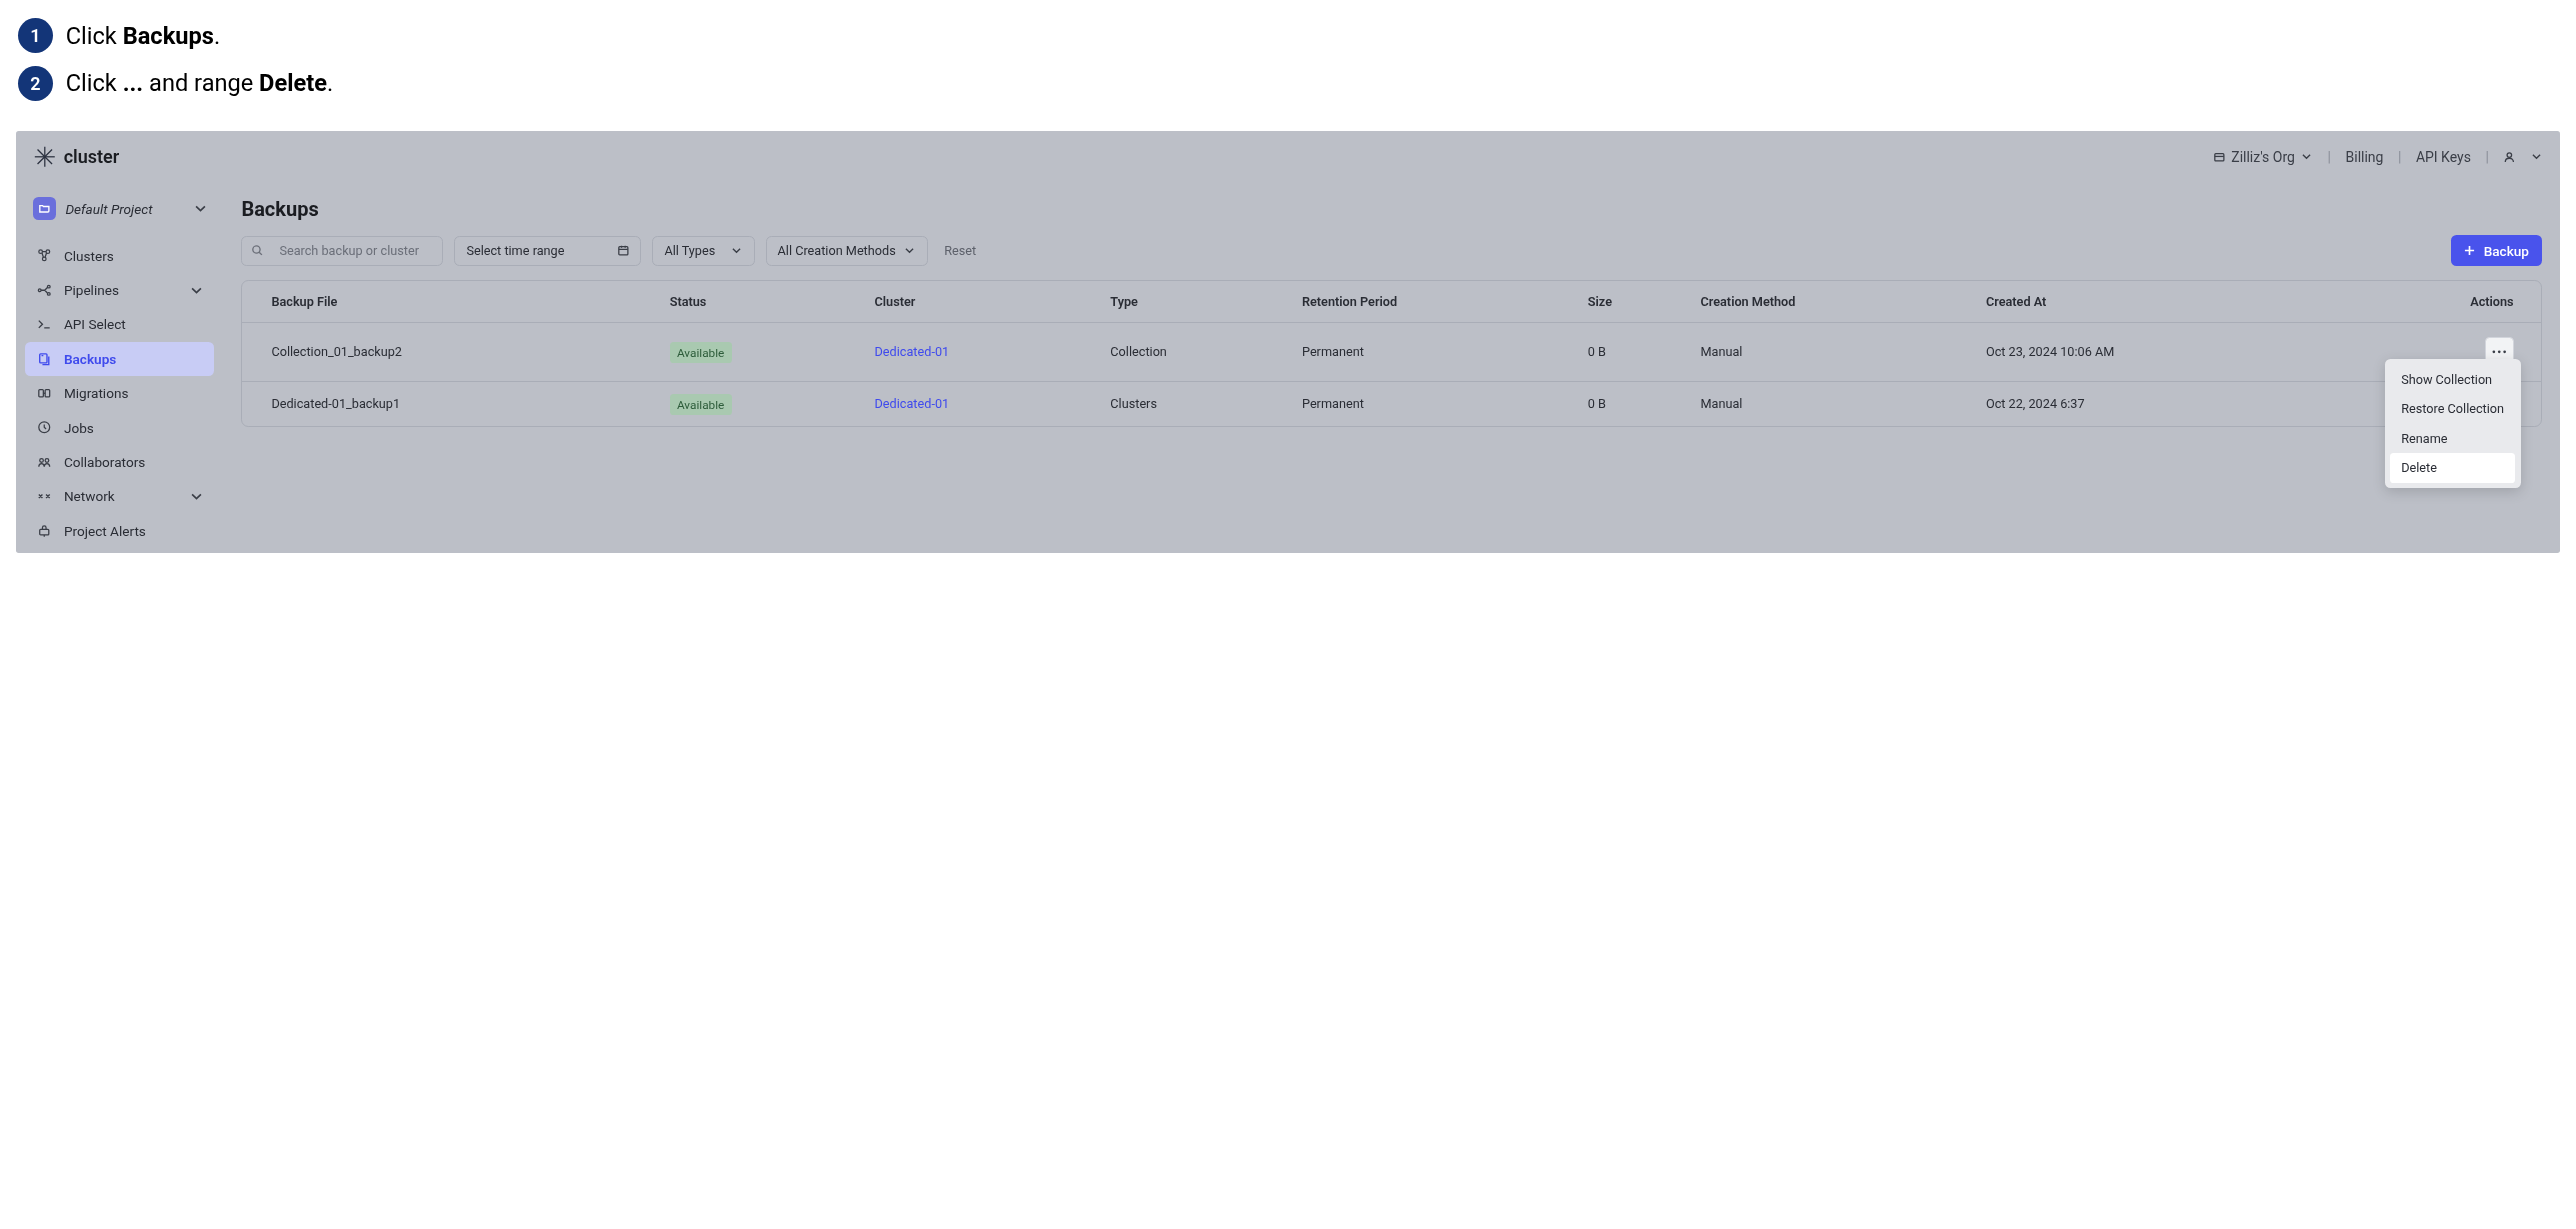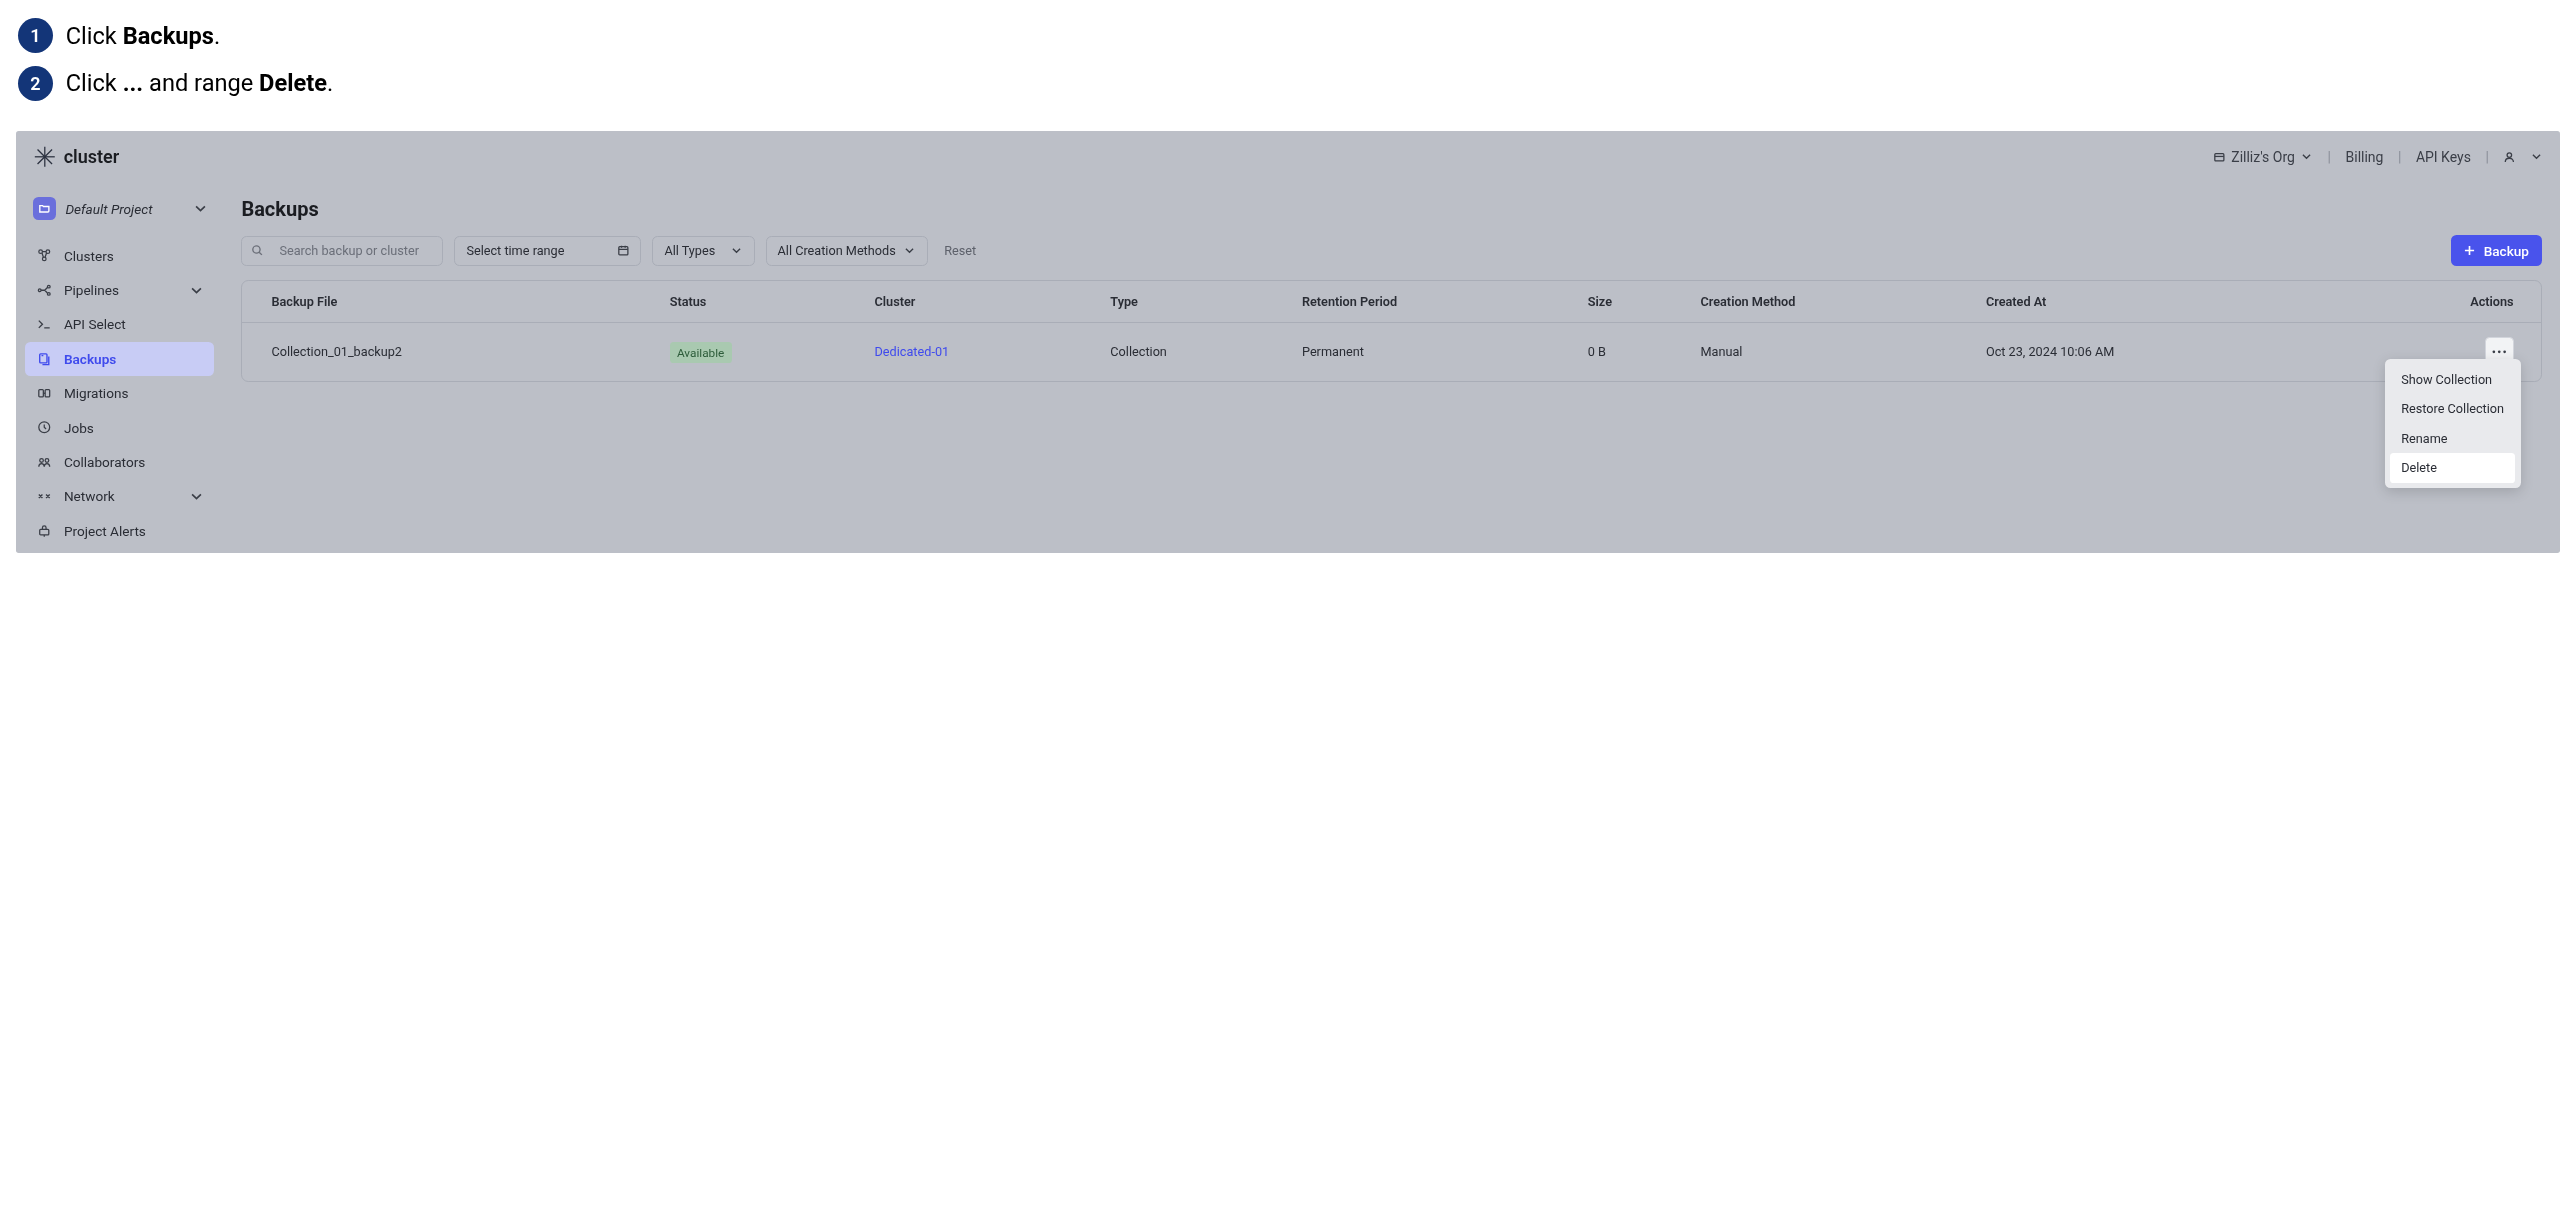--- a/index.html
+++ b/index.html
@@ -322,19 +322,30 @@
                 </div>
                 
                 <div class="context-menu">
                   <div class="cm-item">Show Collection</div>
                   <div class="cm-item">Restore Collection</div>
                   <div class="cm-item">Rename</div>
                   <div class="cm-item hov">Delete</div>
                 </div>
               </td>
             </tr>
+            <tr>
+              <td>Dedicated-01_backup1</td>
+              <td><span class="badge-avail">Available</span></td>
+              <td><span class="cluster-link">Dedicated-01</span></td>
+              <td>Clusters</td>
+              <td>Permanent</td>
+              <td>0 B</td>
+              <td>Manual</td>
+              <td>Oct 22, 2024 6:37</td>
+              <td class="actions-cell"></td>
+            </tr>
           </tbody>
         </table>
       </div>
     </div>
   </div>
 </div>
 
 
 </body></html>

